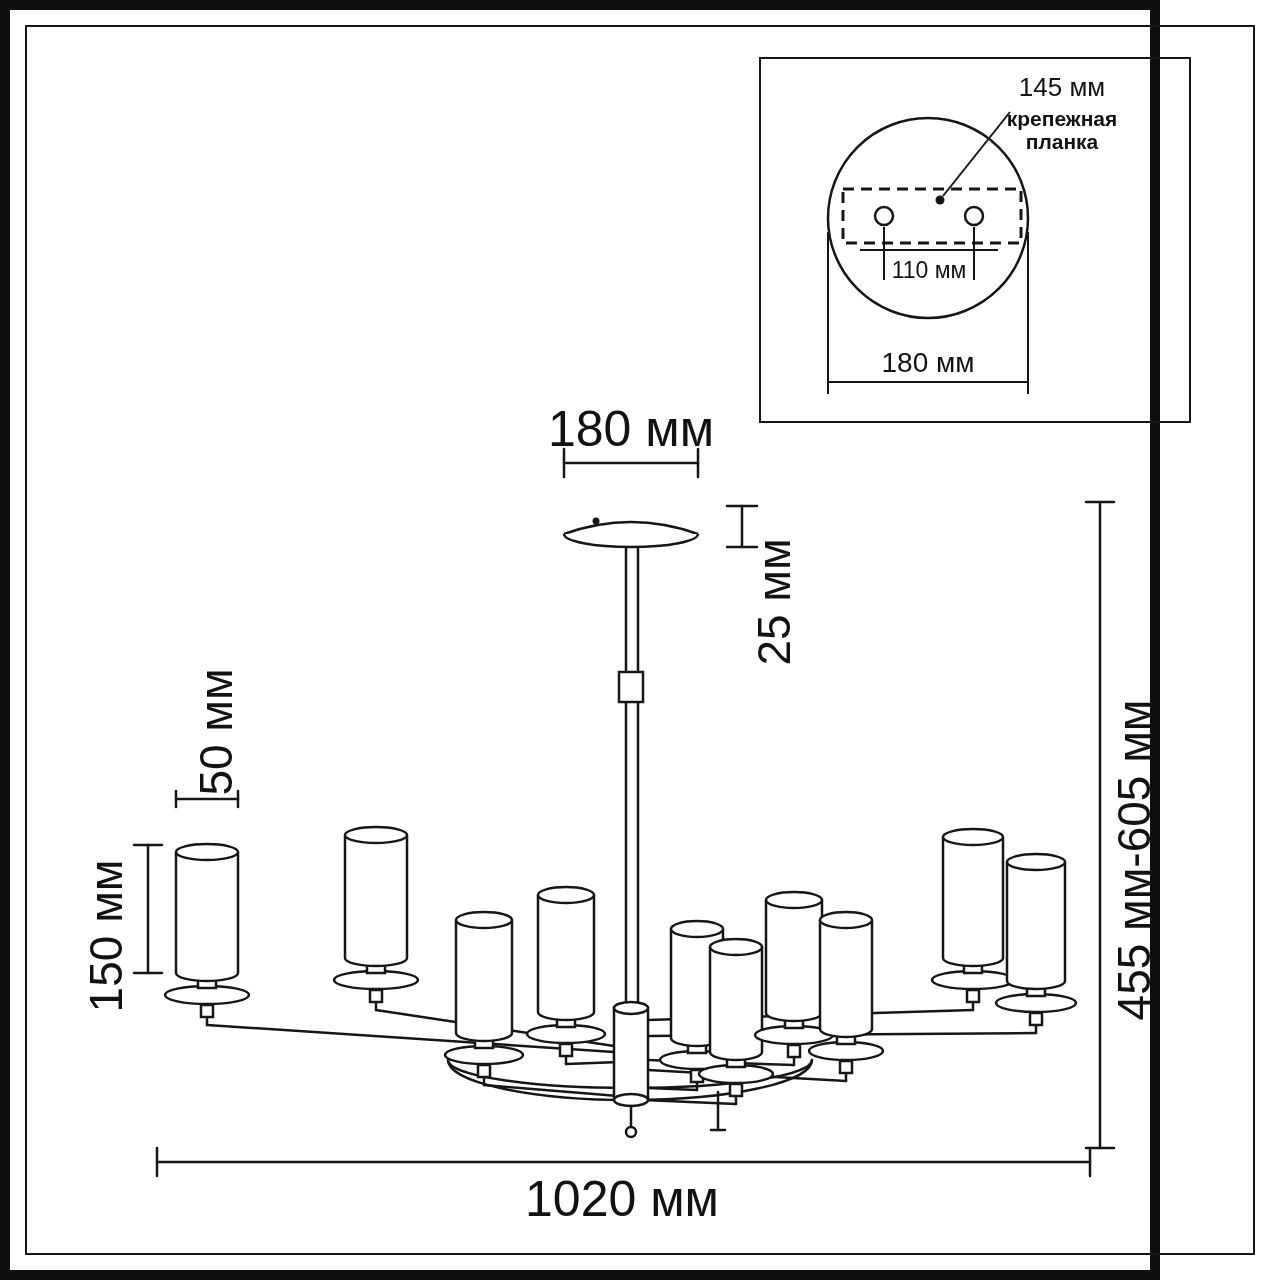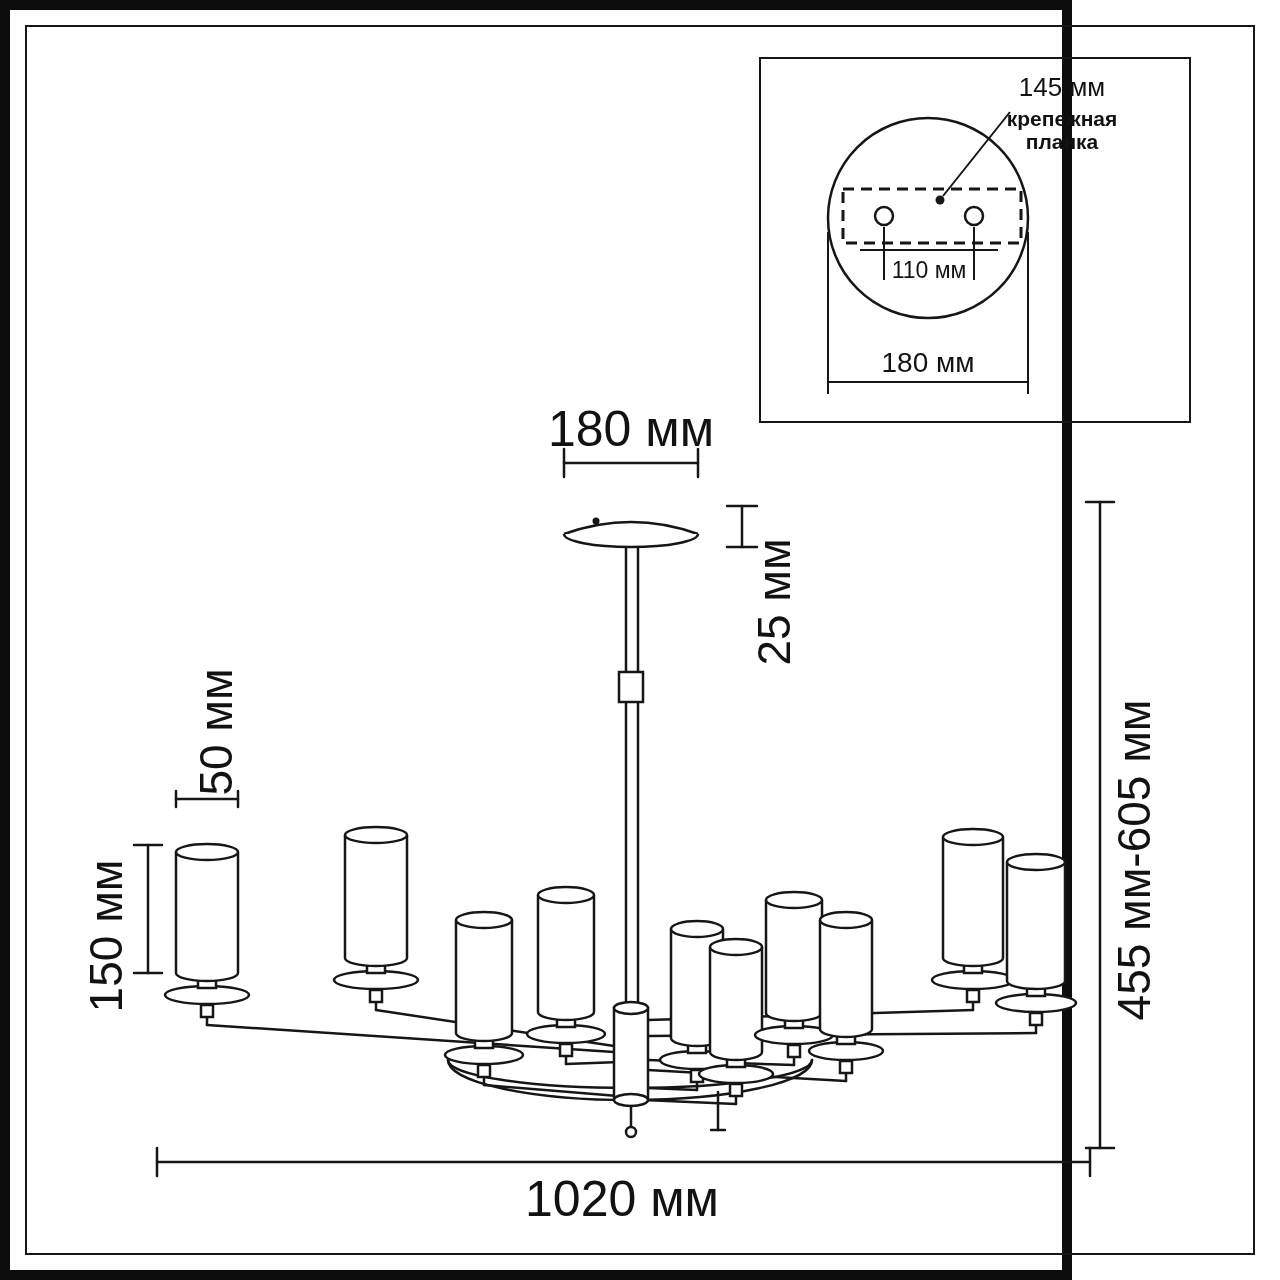--- a/index.html
+++ b/index.html
@@ -1,18 +1,18 @@
 <!DOCTYPE html>
 <html><head>
 <meta charset="utf-8">
 <style>
   html,body{margin:0;padding:0;background:#ffffff;}
   .stage{
     position:relative;
-    width:1072px;height:1280px;
+    width:1160px;height:1280px;
     box-sizing:border-box;
     background:#ffffff;
     border:10px solid #0d0d0d;
   }
   .stage svg{position:absolute;left:0;top:0;}
   .ln{stroke:#161616;stroke-width:2.5;fill:none;stroke-linecap:round;}
   .thin{stroke:#161616;stroke-width:2;fill:none;}
   .wh{fill:#ffffff;stroke:#161616;stroke-width:2.5;}
   text{font-family:"Liberation Sans","DejaVu Sans",sans-serif;fill:#121212;}
   .dimbig{font-size:50px;}

